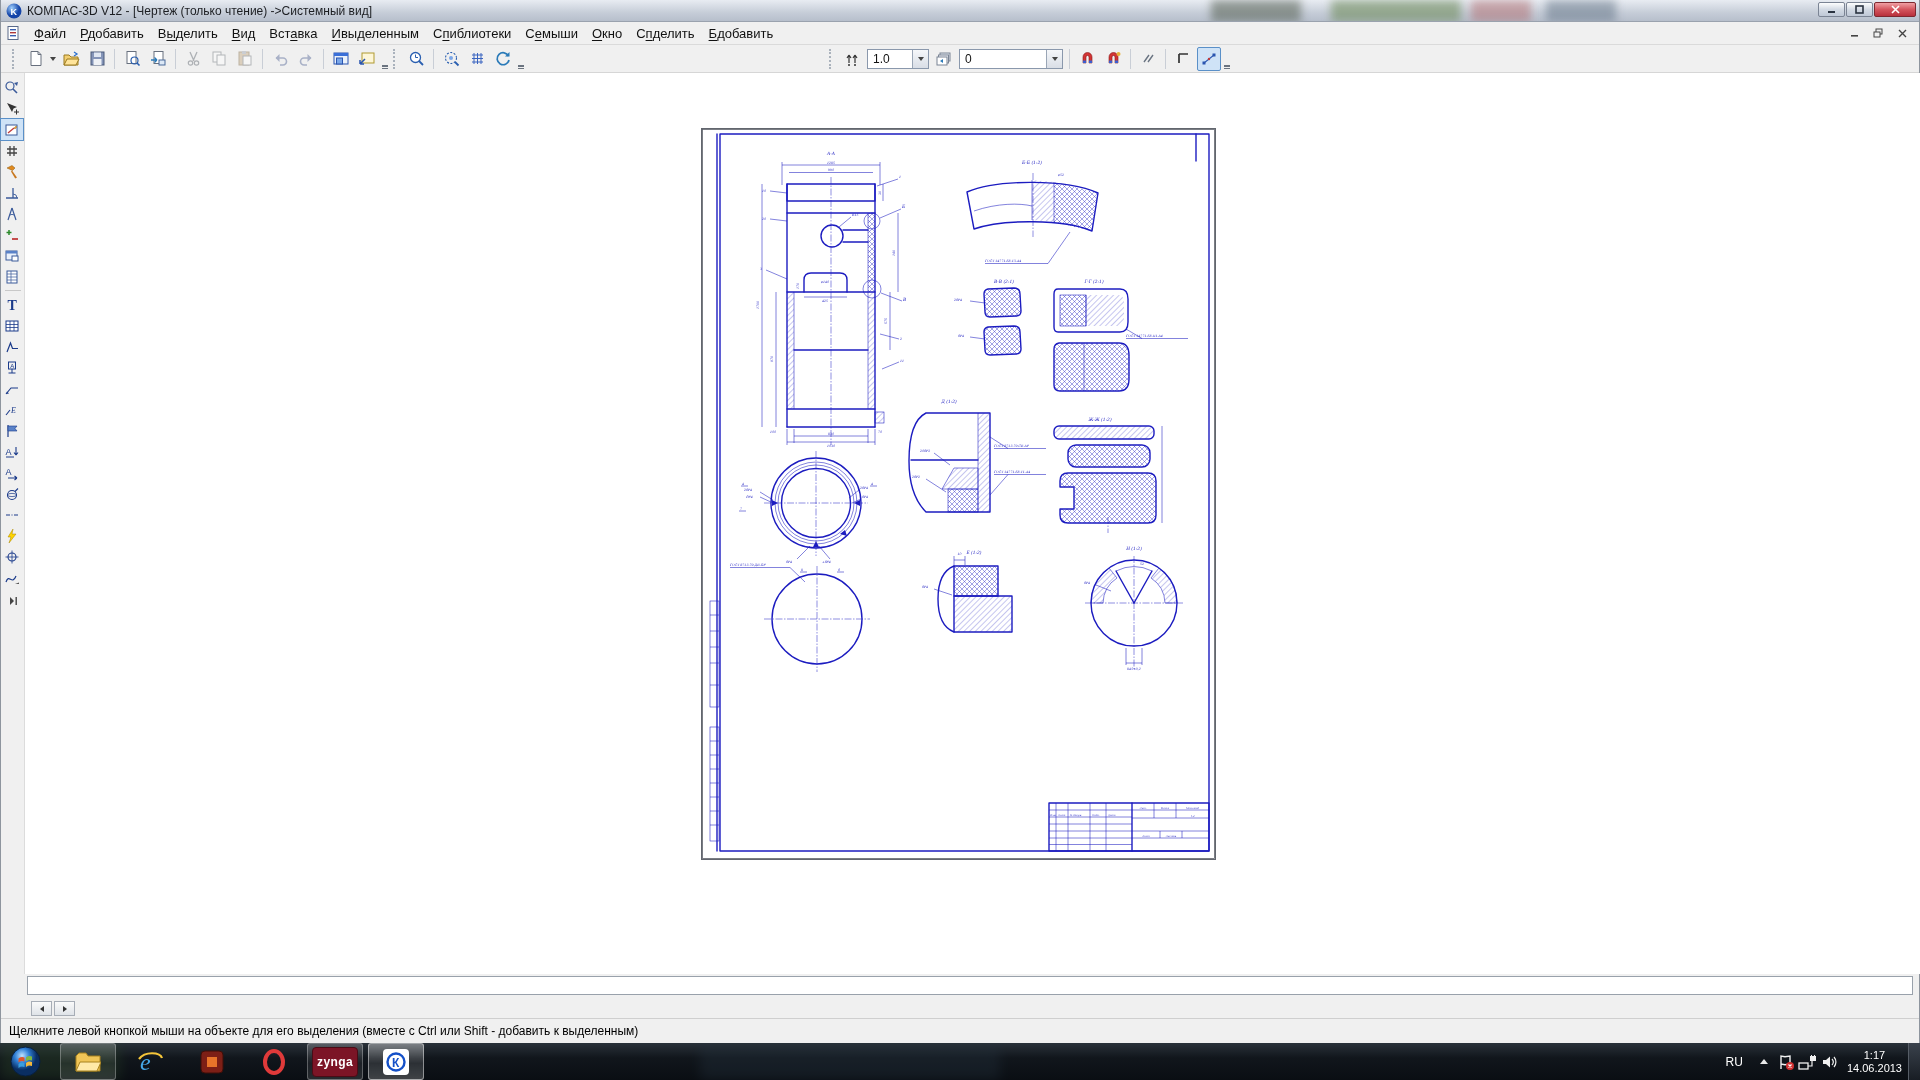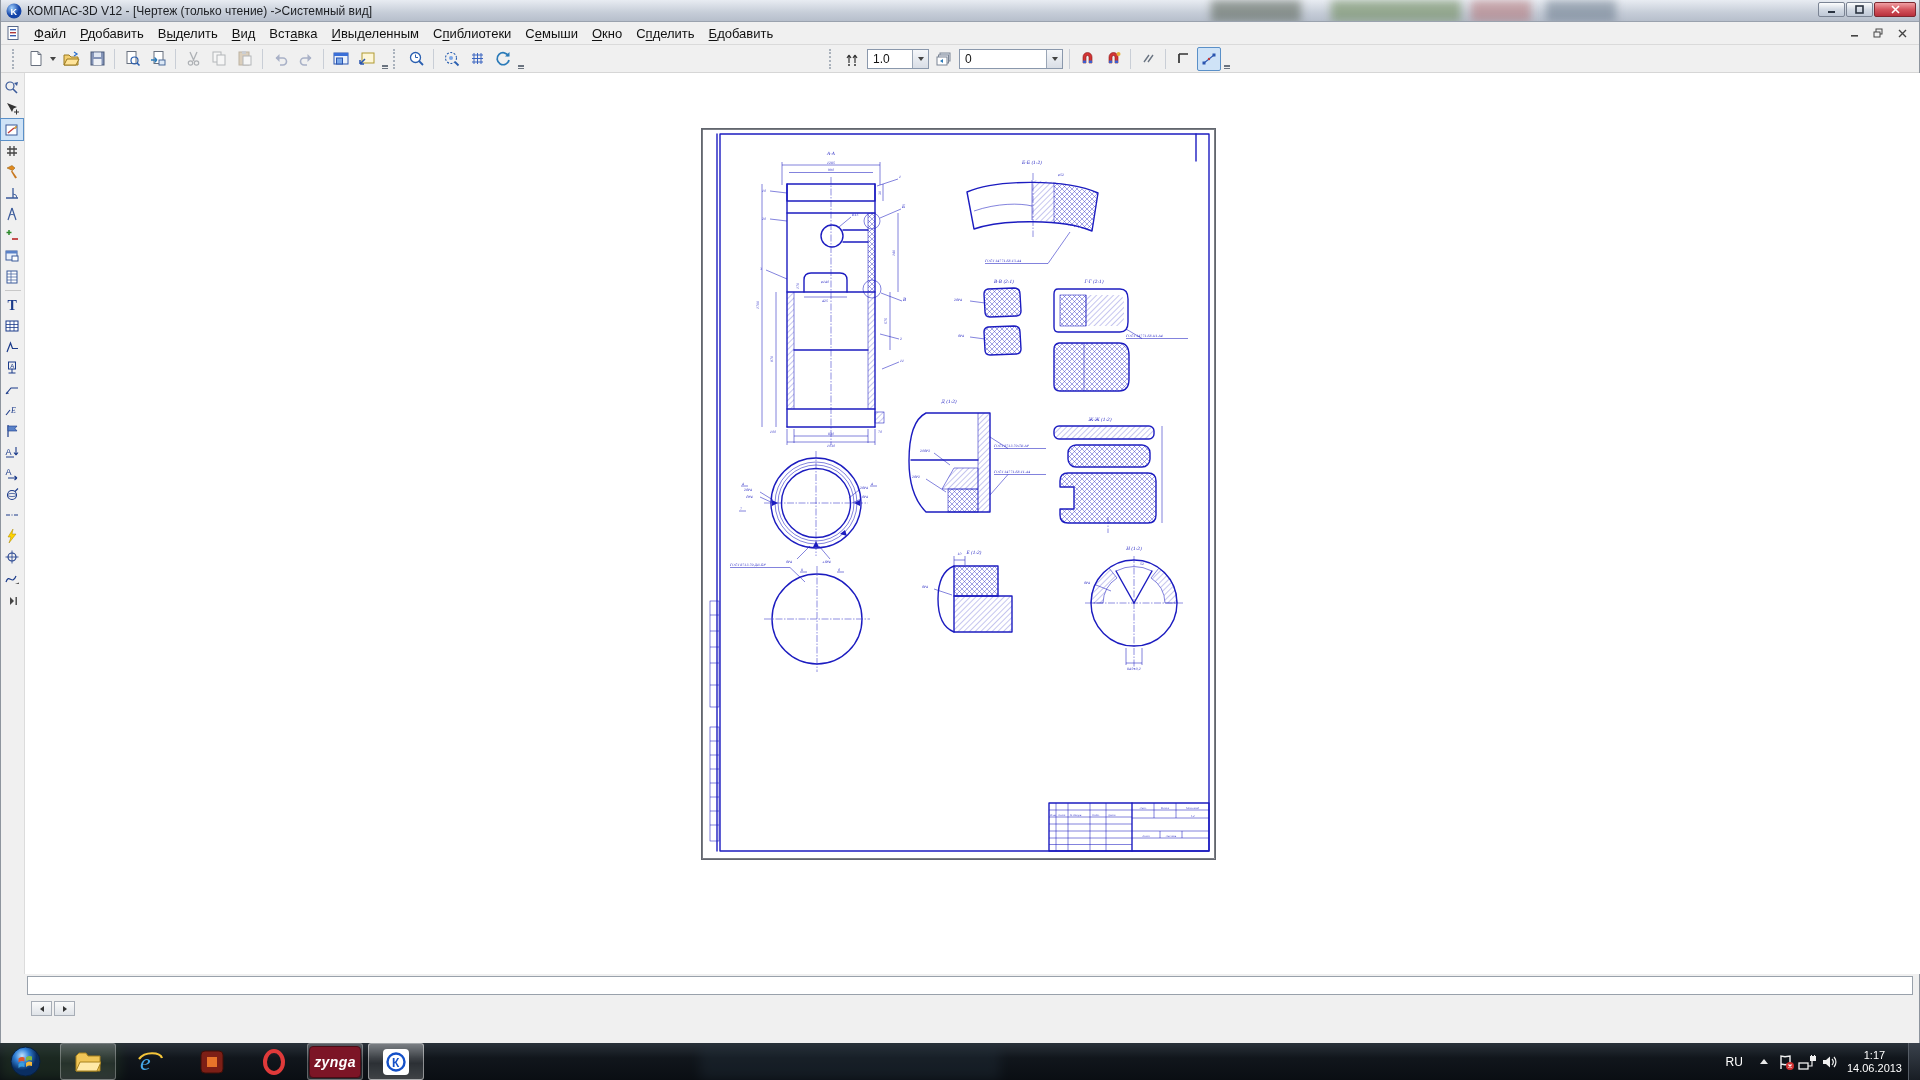--- a/index.html
+++ b/index.html
@@ -72,21 +72,21 @@
   
   .taskbar{position:absolute;left:0;top:1043px;width:1920px;height:37px;
     background:linear-gradient(#2a323a,#11161c 40%,#0a0e13);overflow:hidden;}
   .tbtint{position:absolute;top:0;height:37px;filter:blur(6px);opacity:.35;}
   .orb{position:absolute;left:10px;top:3px;width:31px;height:31px;}
   .tapp{position:absolute;top:0;width:56px;height:37px;display:flex;align-items:center;justify-content:center;border-radius:3px;}
   .tapp.open{background:linear-gradient(rgba(255,255,255,.22),rgba(255,255,255,.06) 55%,rgba(255,255,255,.12));
     border:1px solid rgba(255,255,255,.28);box-sizing:border-box;}
   .tapp.active{background:linear-gradient(rgba(255,255,255,.38),rgba(255,255,255,.12) 55%,rgba(255,255,255,.22));
     border:1px solid rgba(255,255,255,.45);box-sizing:border-box;}
-  .zyn{background:#7c1526;color:#fff;font-size:14px;font-weight:bold;font-style:italic;
+  .zyn{background:#7c1526;color:#fff;font-size:12px;font-weight:bold;
     border-radius:4px;padding:7px 4px;letter-spacing:.4px;border:1px solid #4a0c16;}
   .kwrap{background:#fff;border-radius:4px;width:26px;height:26px;display:flex;align-items:center;justify-content:center;}
   .tray{position:absolute;right:0;top:0;height:37px;display:flex;align-items:center;}
   .tray .lang{color:#fff;font-size:12px;padding:0 10px;}
   .trayico{width:22px;height:37px;display:flex;align-items:center;justify-content:center;}
   .clock{color:#fff;font-size:11px;text-align:center;line-height:13px;padding:0 6px 0 6px;}
   .showdesk{width:11px;height:37px;border-left:1px solid #565d66;background:linear-gradient(#3a424c,#181d24);}
 </style>
 </head>
 <body>
@@ -810,20 +810,23 @@
       <svg width="8" height="8">
         <path d="M6 1L2 4l4 3z" fill="#333"></path>
       </svg>
     </div>
   <div class="harr" style="left:53px;">
       <svg width="8" height="8">
         <path d="M2 1l4 3-4 3z" fill="#333"></path>
       </svg>
     </div>
 
+  <div class="statusbar">
+    <span>Щелкните левой кнопкой мыши на объекте для его выделения (вместе с Ctrl или Shift - добавить к выделенным)</span>
+  </div>
 </div>
 
 <div class="taskbar">
   <div class="tbtint" style="left:0;width:120px;background:#2e4a2a;"></div>
   <div class="tbtint" style="left:700px;width:300px;background:#24323e;"></div>
   <div class="orb">
     <svg width="31" height="31">
       <defs>
           <radialGradient id="orbg" cx="38%" cy="30%">
             <stop offset="0" stop-color="#bfe3ff"></stop>

